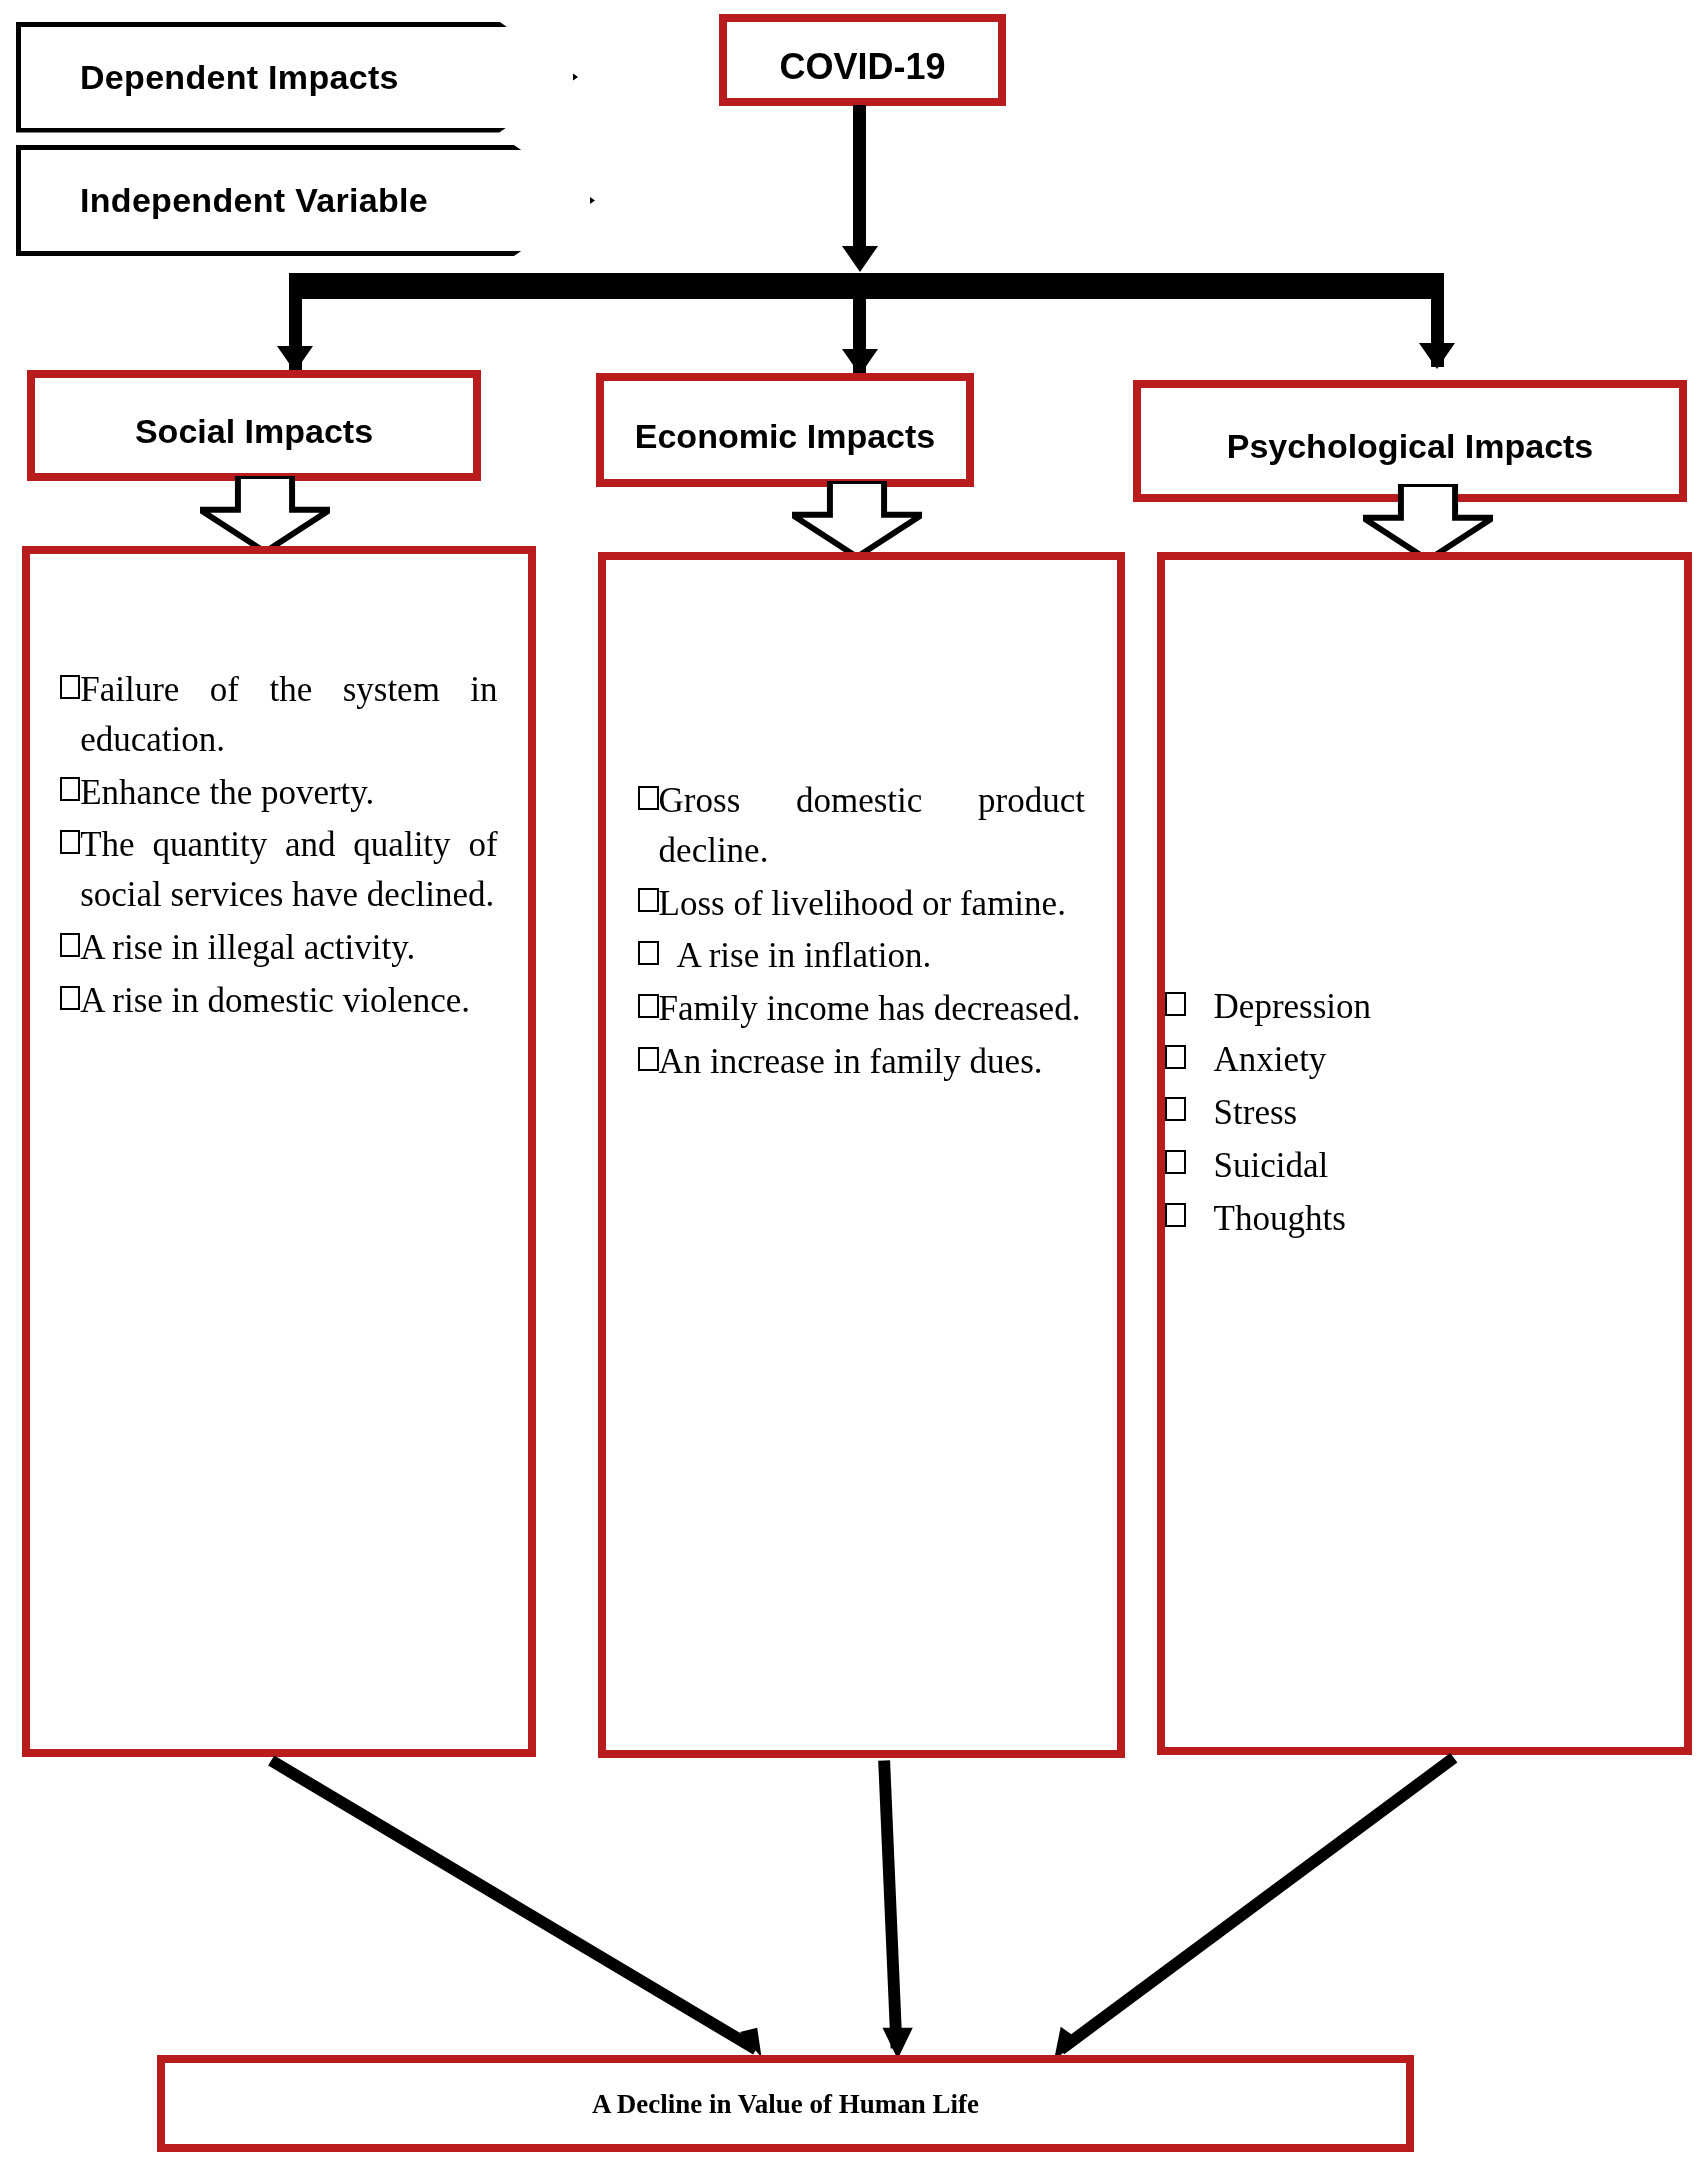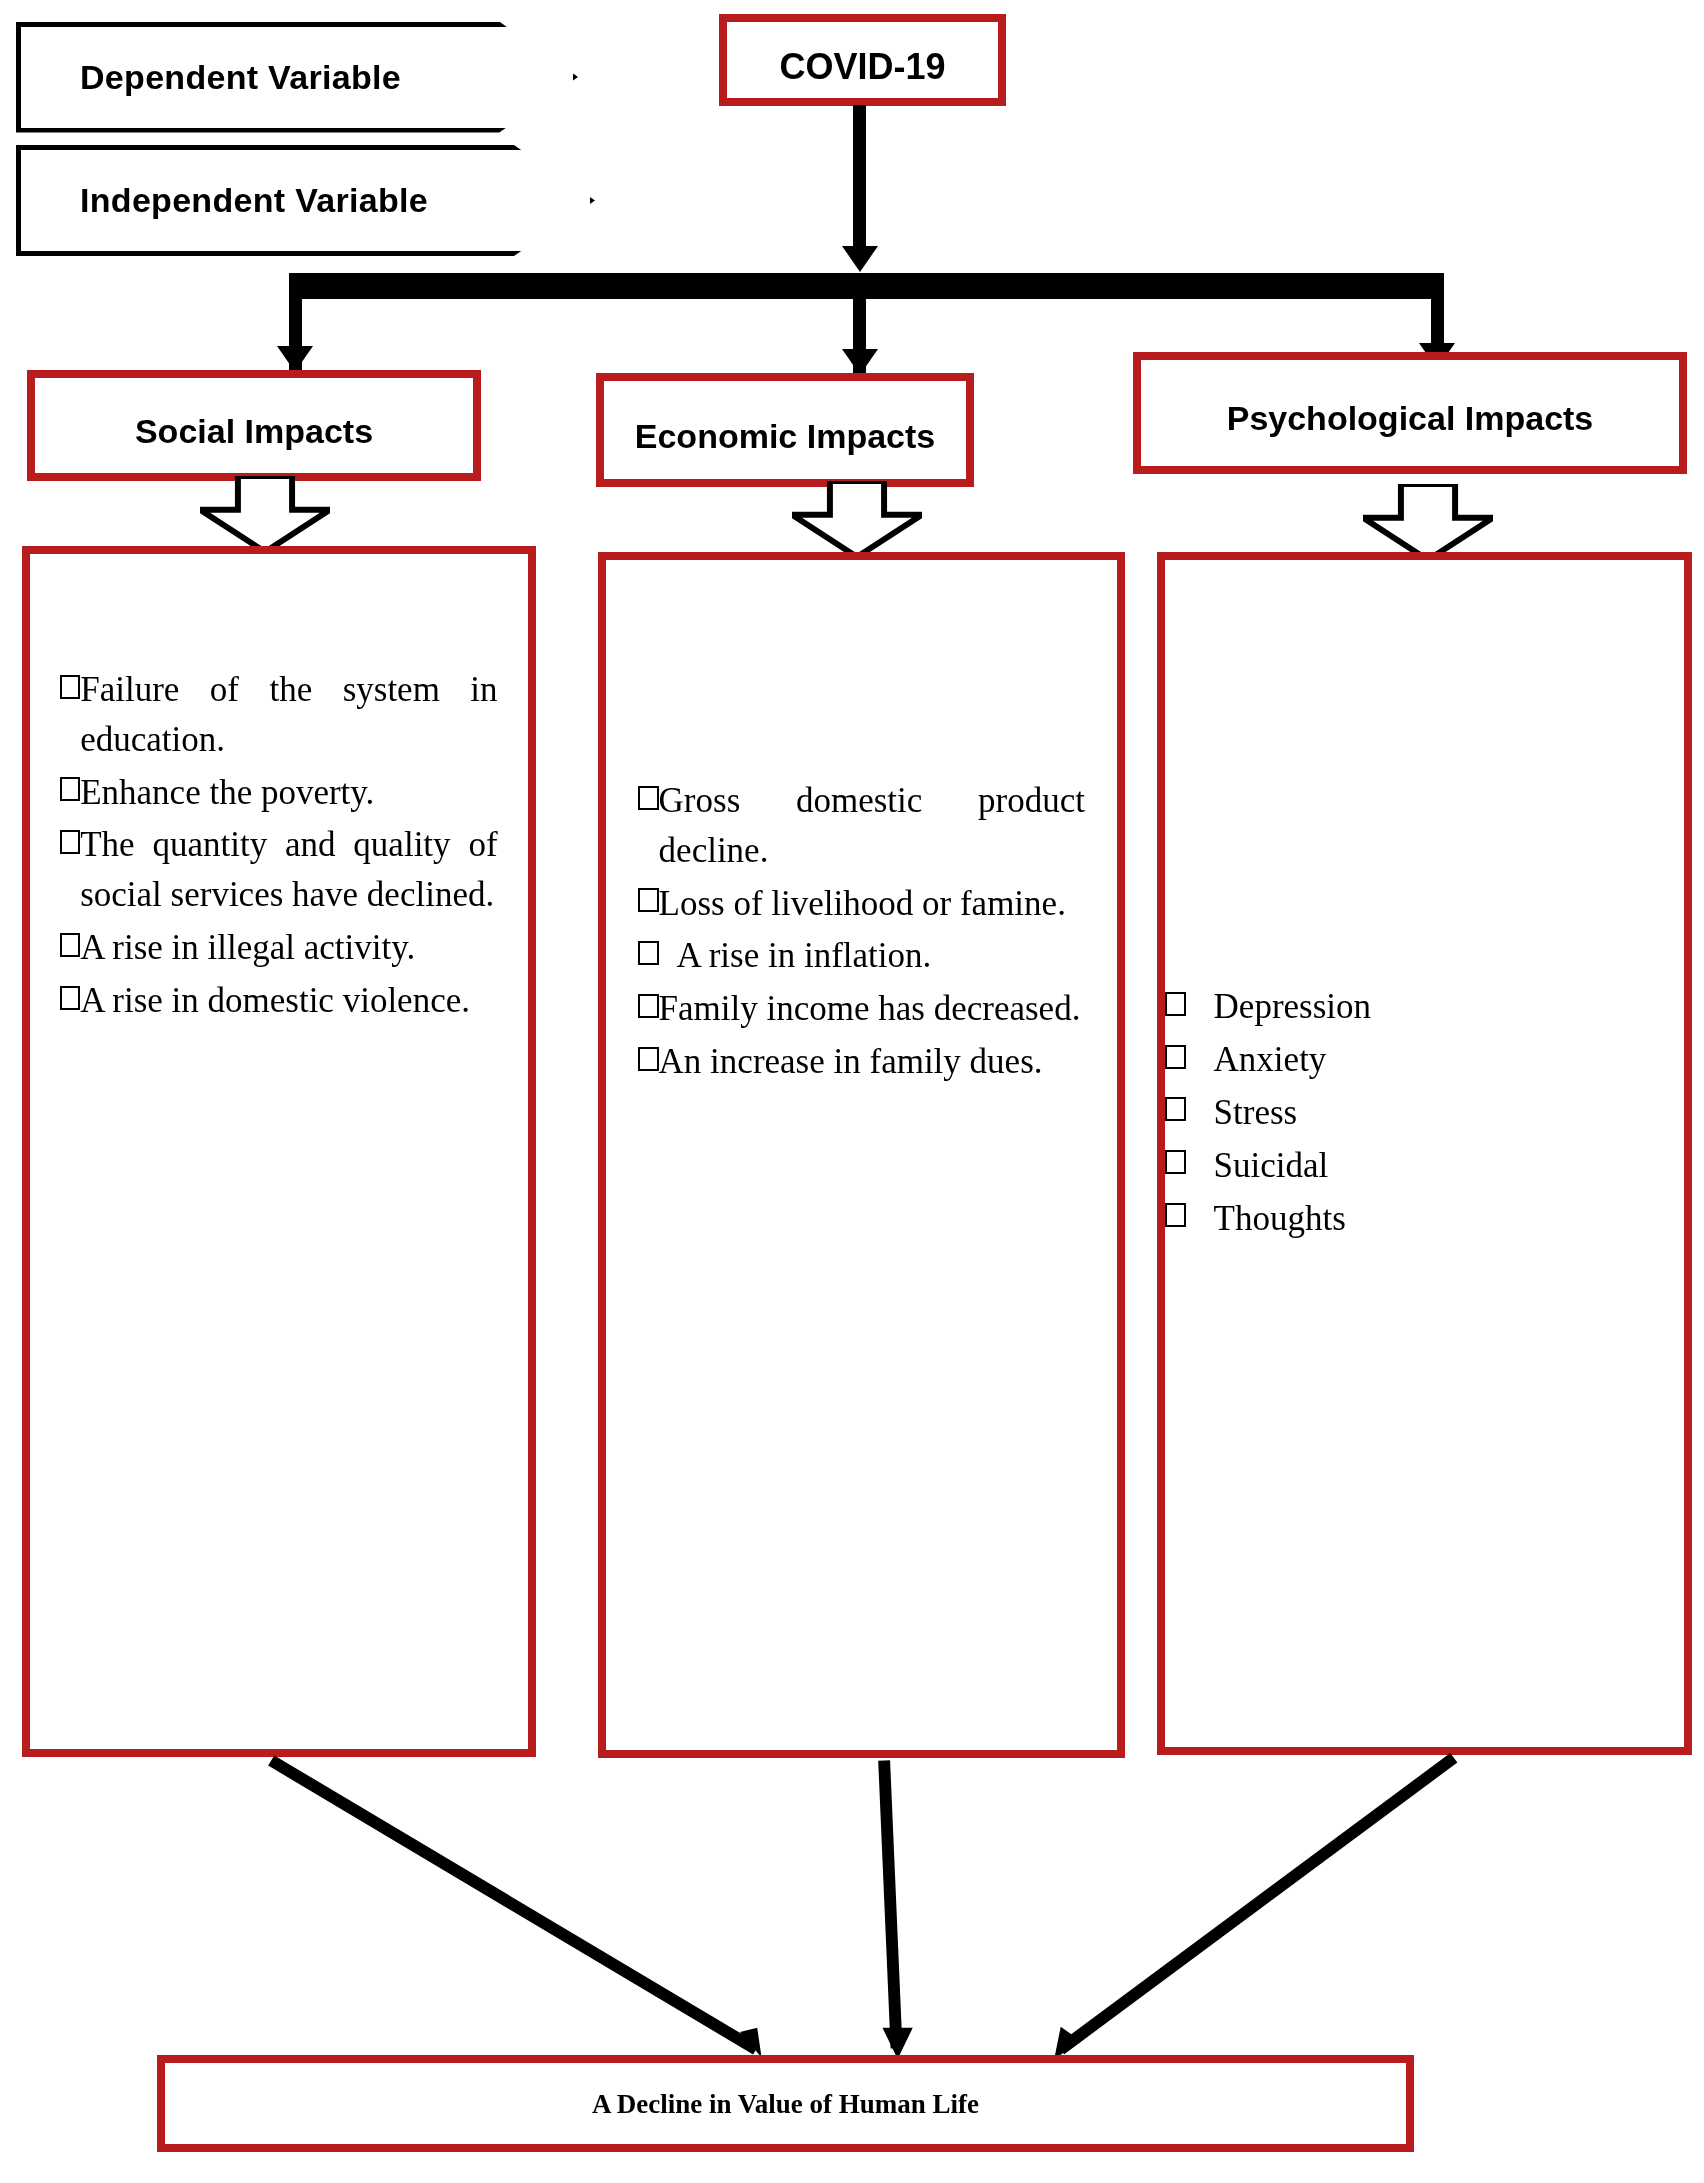--- a/index.html
+++ b/index.html
@@ -106,21 +106,21 @@
     color:#000;
     white-space:nowrap;
   }
 </style>
 </head>
 <body>
 
 <div id="root">
 
   <div class="chev" style="left:16px;top:21.6px;width:562px;height:111px;">
-    <span>Dependent Variable</span>
+    <span>Dependent Impacts</span>
   </div>
 
   <div class="chev" style="left:16px;top:145px;width:579px;height:111px;">
     <span>Independent Variable</span>
   </div>
 
   <div class="box" style="left:719px;top:13.5px;width:287px;height:92px;">
     <div class="cap" style="top:24px;font-size:36px;">COVID-19</div>
   </div>
 
@@ -139,21 +139,21 @@
   <div class="solid-arrow" style="left:1419px;top:343px;"></div>
 
   <div class="box" style="left:27px;top:370px;width:454px;height:111px;">
     <div class="cap" style="top:34px;">Social Impacts</div>
   </div>
 
   <div class="box" style="left:596px;top:373px;width:378px;height:114px;">
     <div class="cap" style="top:36px;">Economic Impacts</div>
   </div>
 
-  <div class="box" style="left:1133px;top:352px;width:554px;height:122px;">
+  <div class="box" style="left:1133px;top:380px;width:554px;height:122px;">
     <div class="cap" style="top:39px;">Psychological Impacts</div>
   </div>
 
   <svg class="abs" style="left:200px;top:476px;width:130px;height:76px;" viewBox="0 0 240 140">
     <polygon points="70,0 170,0 170,62 240,62 120,140 0,62 70,62" fill="#ffffff" stroke="#000000" stroke-width="11"></polygon>
   </svg>
 
   <svg class="abs" style="left:792px;top:481px;width:130px;height:76px;" viewBox="0 0 240 140">
     <polygon points="70,0 170,0 170,62 240,62 120,140 0,62 70,62" fill="#ffffff" stroke="#000000" stroke-width="11"></polygon>
   </svg>

